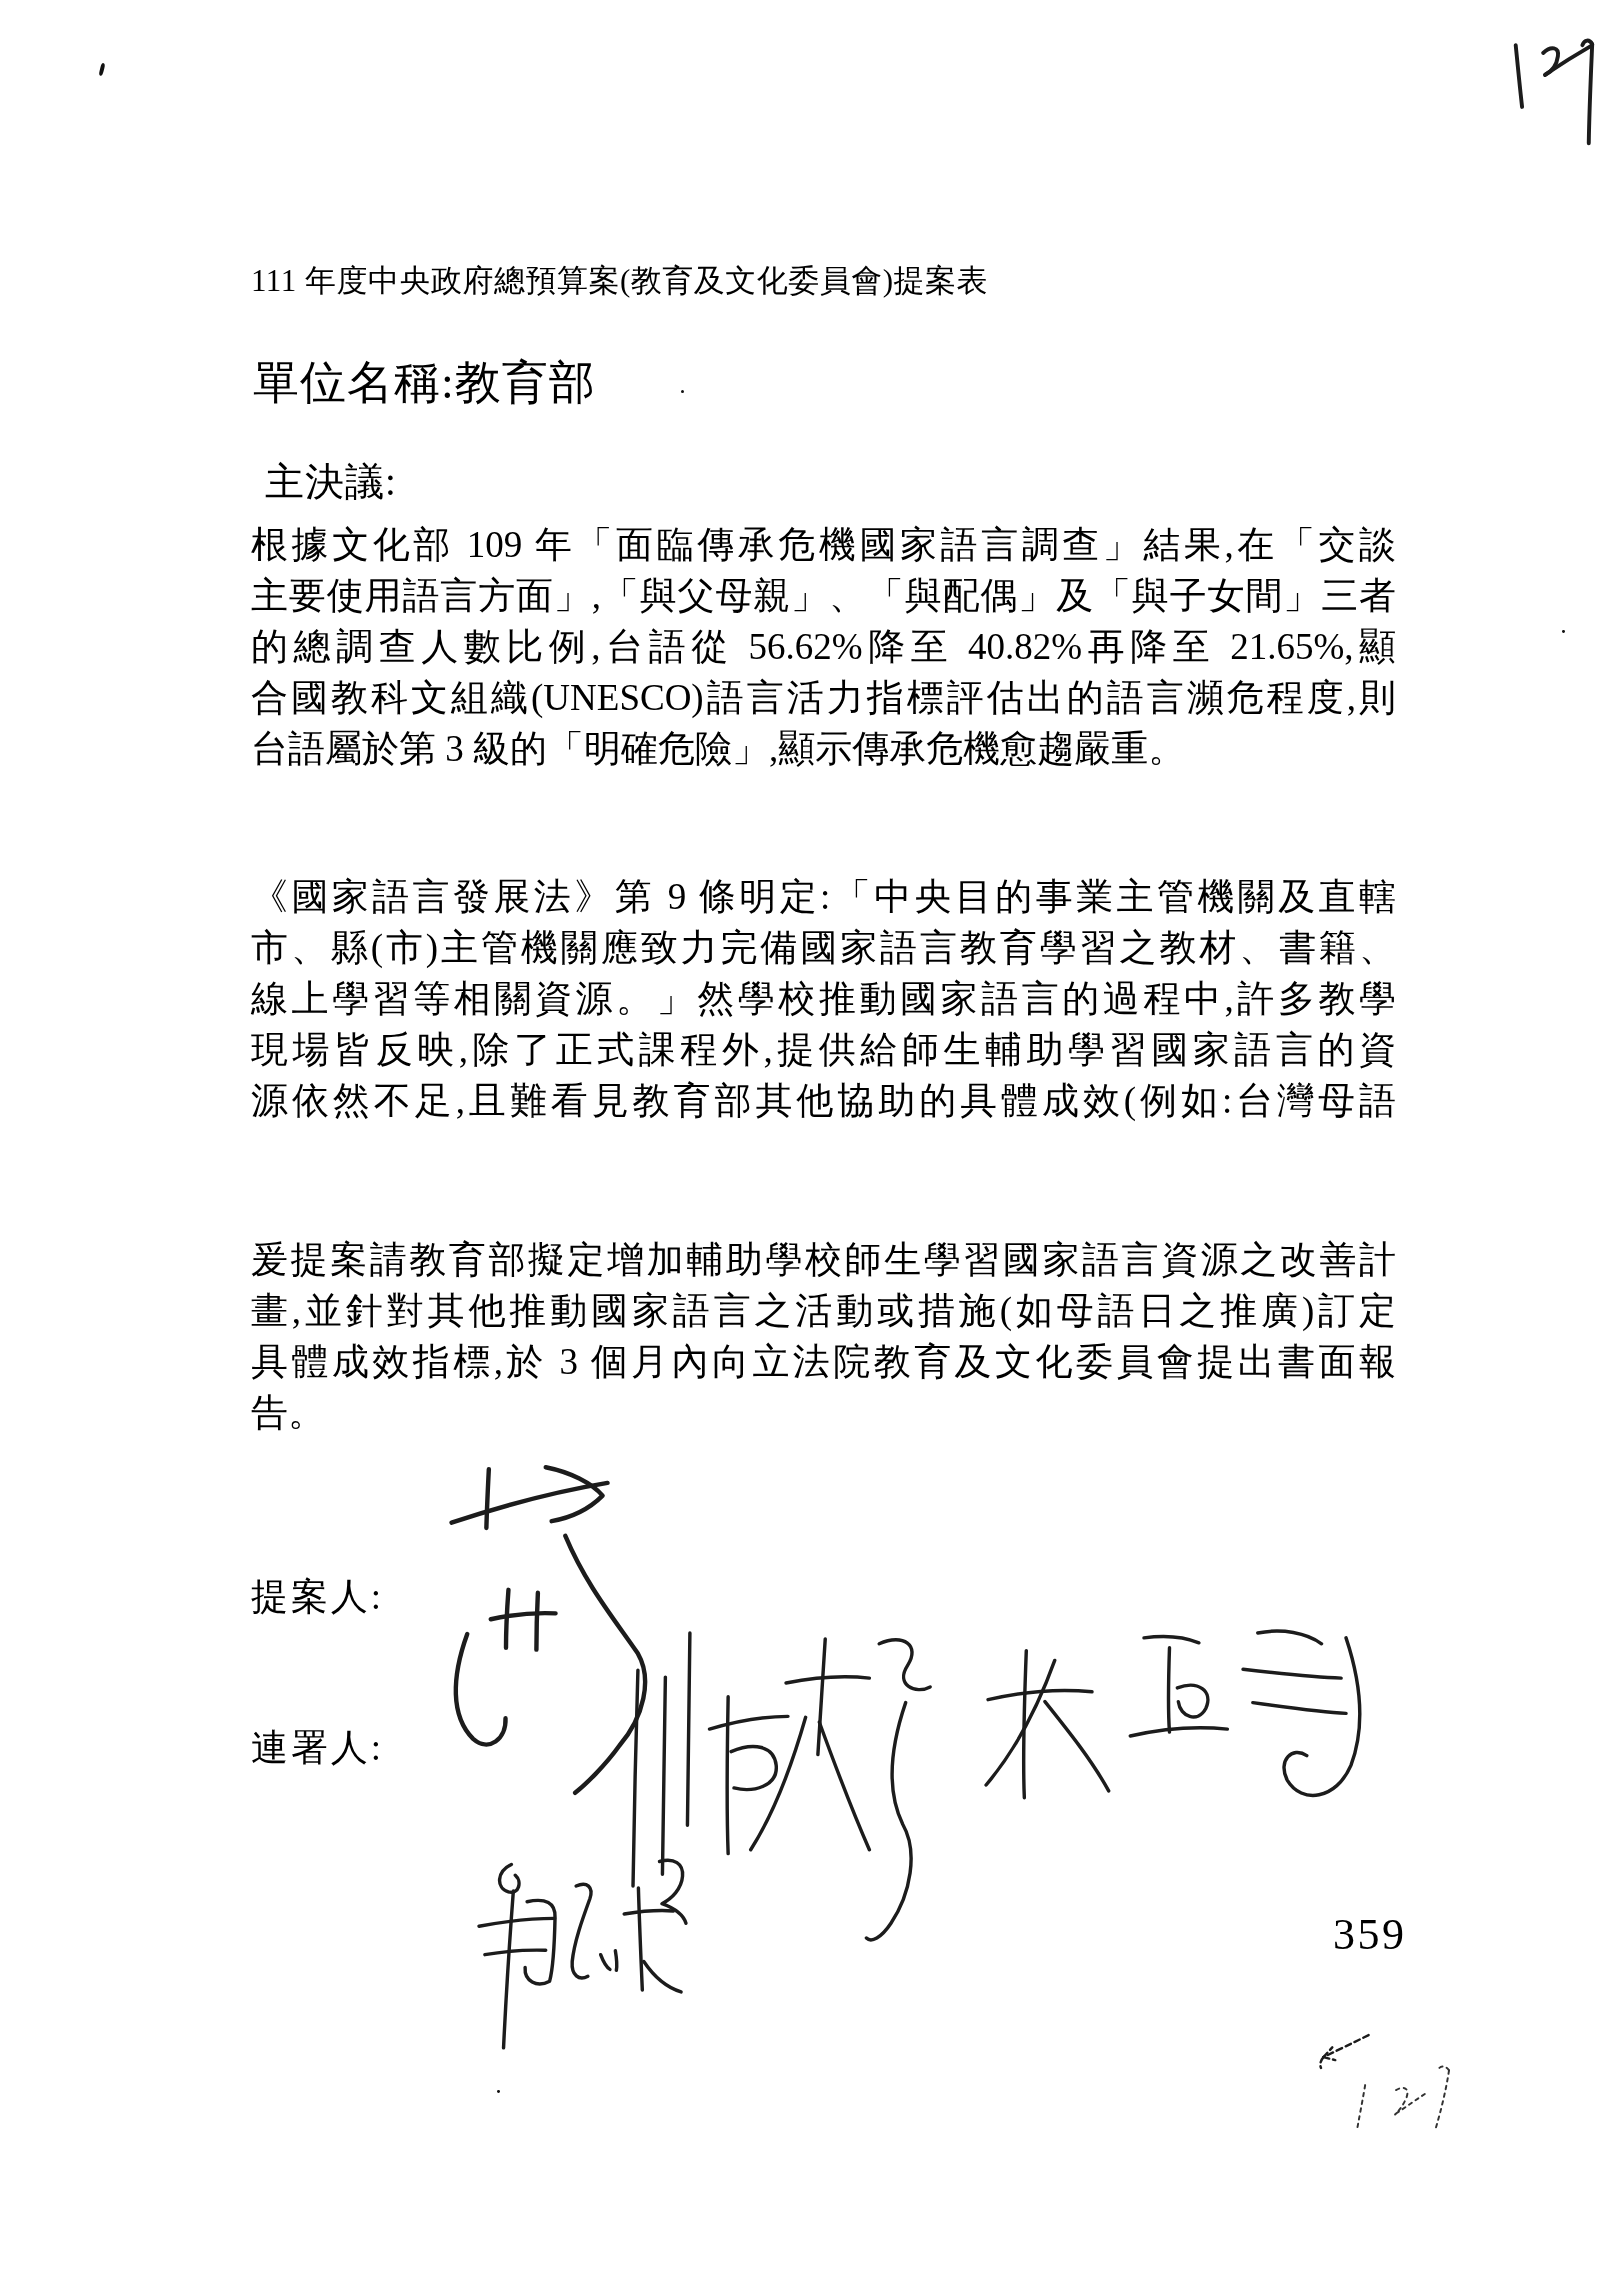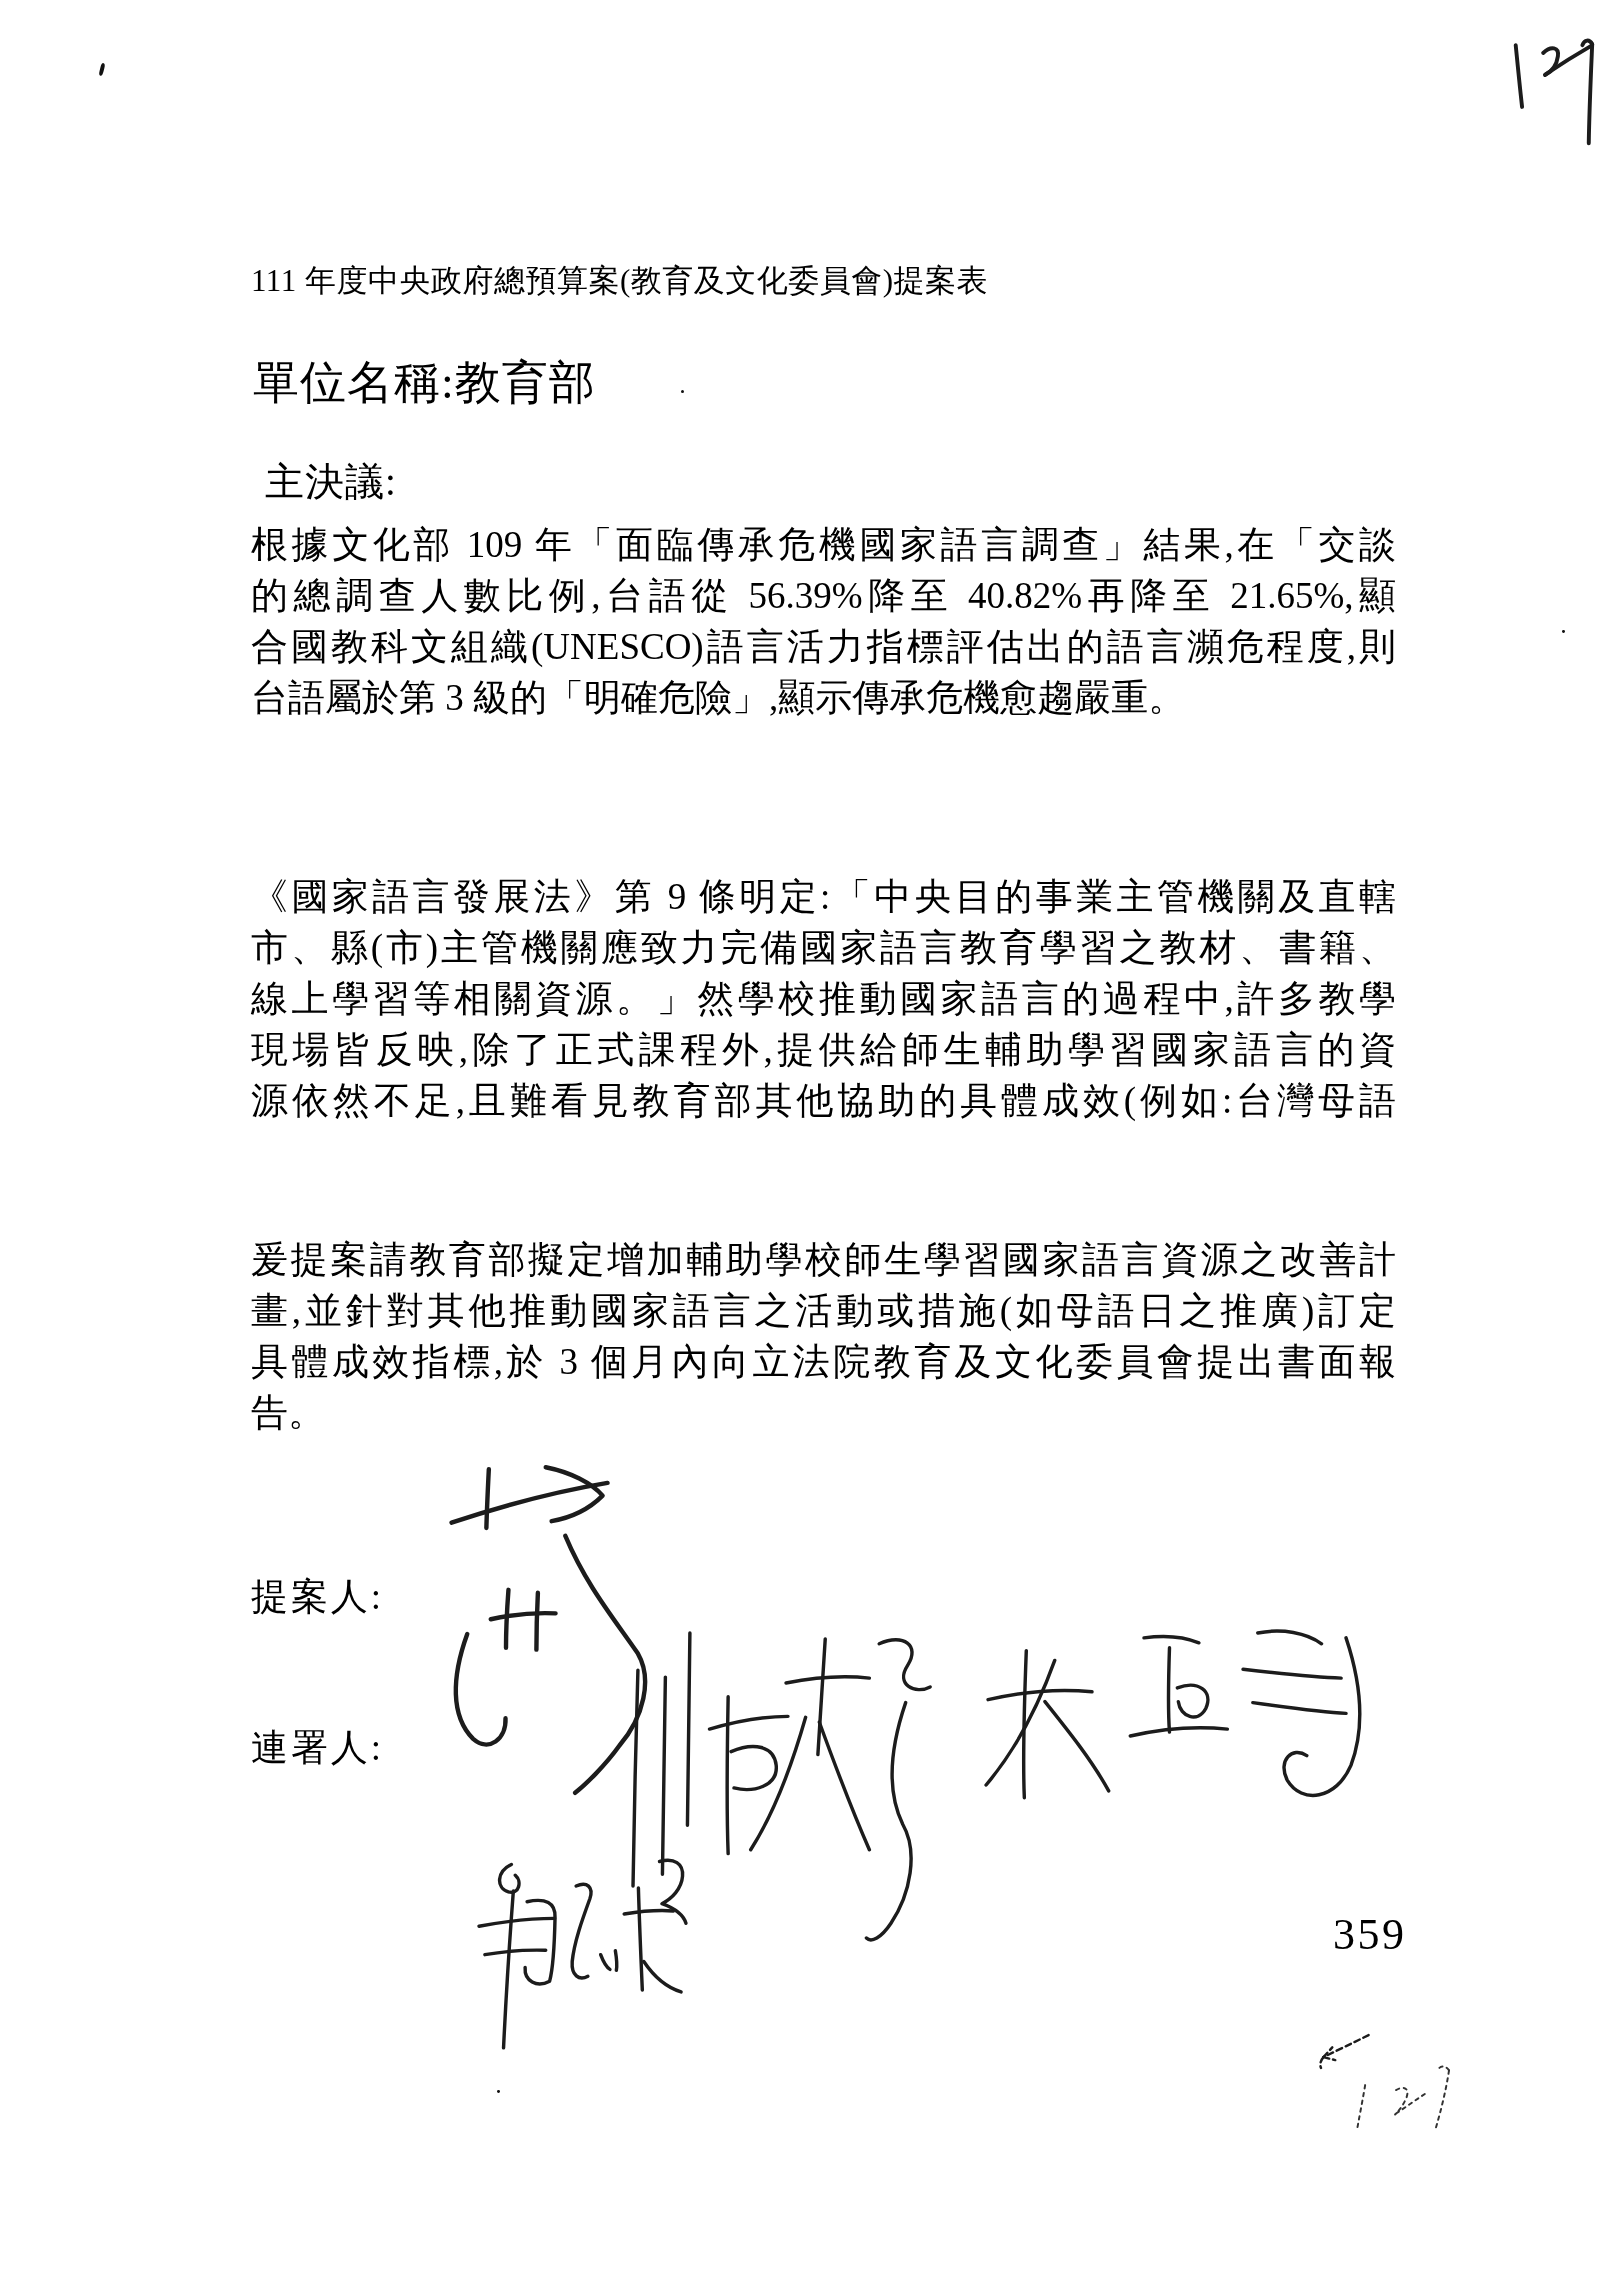--- a/index.html
+++ b/index.html
@@ -39,21 +39,22 @@
 </style>
 </head>
 <body>
 
 <div class="abs title">111 年度中央政府總預算案(教育及文化委員會)提案表</div>
 <div class="abs unit">單位名稱:教育部</div>
 <div class="abs heading">主決議:</div>
 
 <div class="abs para p1">
   <div class="line">根據文化部 109 年「面臨傳承危機國家語言調查」結果,在「交談</div>
-  <div class="line">的總調查人數比例,台語從 56.39%降至 40.82%再降至 21.65%,顯</div>
+  <div class="line">主要使用語言方面」,「與父母親」、「與配偶」及「與子女間」三者</div>
+  <div class="line">的總調查人數比例,台語從 56.62%降至 40.82%再降至 21.65%,顯</div>
   <div class="line">合國教科文組織(UNESCO)語言活力指標評估出的語言瀕危程度,則</div>
   <div class="line end">台語屬於第 3 級的「明確危險」,顯示傳承危機愈趨嚴重。</div>
 </div>
 
 <div class="abs para p2">
   <div class="line">《國家語言發展法》第 9 條明定:「中央目的事業主管機關及直轄</div>
   <div class="line">市、縣(市)主管機關應致力完備國家語言教育學習之教材、書籍、</div>
   <div class="line">線上學習等相關資源。」然學校推動國家語言的過程中,許多教學</div>
   <div class="line">現場皆反映,除了正式課程外,提供給師生輔助學習國家語言的資</div>
   <div class="line">源依然不足,且難看見教育部其他協助的具體成效(例如:台灣母語</div>

